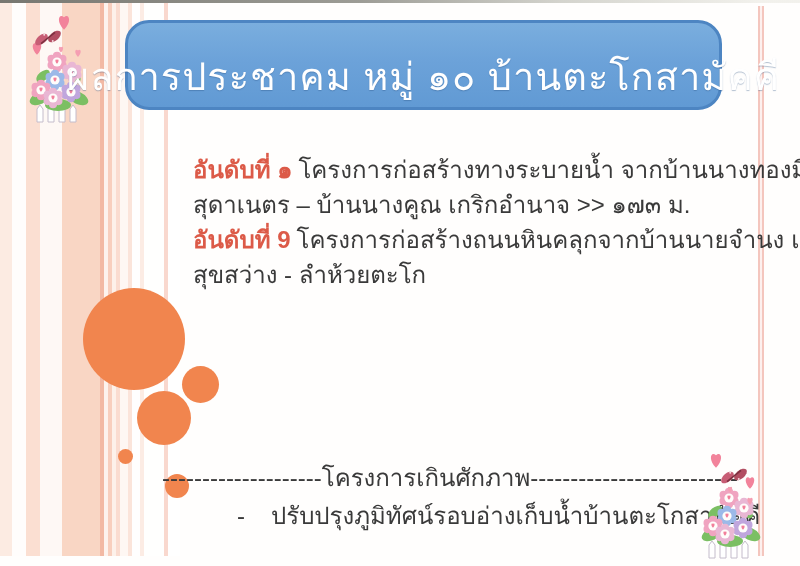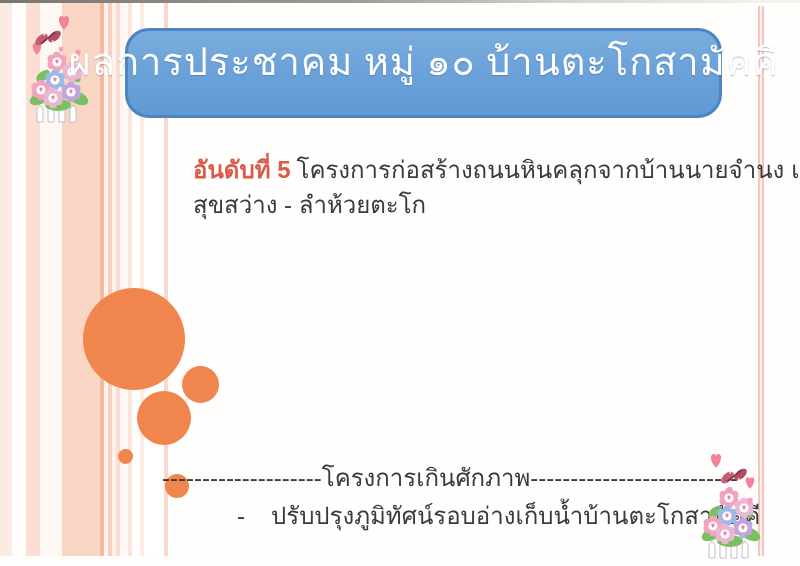--- a/index.html
+++ b/index.html
@@ -42,27 +42,26 @@
       #f9d8ce 164px,#f9d8ce 168px,
       #ffffff 168px);
   }
   
   .accent-line-right {
     position: absolute; left: 758px; top: 6px; width: 6px; height: 550px;
     background: linear-gradient(90deg, #f4c6be 0 2px, #fdf0ee 2px 4px, #f4c6be 4px 6px);
   }
   
   .banner {
-    position: absolute; left: 125px; top: 28px; width: 591px; height: 84px;
+    position: absolute; left: 125px; top: 20px; width: 591px; height: 84px;
     background: linear-gradient(180deg, #7aaede 0%, #6ca2d9 45%, #619ad4 100%);
     border: 3px solid #4d85c2;
     border-radius: 24px;
-    display: flex; align-items: flex-start; justify-content: center;
+    display: flex; align-items: flex-end; justify-content: center;
     z-index: 3;
-    font-family: Liberation Serif, serif;
   }
   .banner-title {
     color: #ffffff;
     font-size: 38px;
     letter-spacing: 1px;
     white-space: nowrap;
     text-shadow: 0 1px 1px rgba(40,80,130,.35);
   }
   
   .circle { position: absolute; border-radius: 50%; background: #f1854e; z-index: 1; }
@@ -107,21 +106,23 @@
   <div class="circle c-behind"></div>
   <div class="circle c-medium"></div>
   <div class="circle c-tiny"></div>
   <div class="circle c-small"></div>
 
   <div class="banner">
     <span class="banner-title">ผลการประชาคม หมู่ ๑๐ บ้านตะโกสามัคคี</span>
   </div>
 
   <div class="content">
-    <div class="item"><span class="rank">อันดับที่ 5</span><span>โครงการก่อสร้างถนนหินคลุกจากบ้านนายจำนง แสง
+    <div class="item"><span class="rank">อันดับที่ ๑</span><span>โครงการก่อสร้างทางระบายน้ำ จากบ้านนางทองมี
+สุดาเนตร – บ้านนางคูณ เกริกอำนาจ &gt;&gt; ๑๗๓ ม.</span></div>
+    <div class="item"><span class="rank">อันดับที่ 9</span><span>โครงการก่อสร้างถนนหินคลุกจากบ้านนายจำนง แสง
 สุขสว่าง - ลำห้วยตะโก</span></div>
   </div>
 
   <div class="divider-line">--------------------โครงการเกินศักภาพ--------------------------</div>
 
   <div class="bullet-line">
     <span>-</span>
     <span>ปรับปรุงภูมิทัศน์รอบอ่างเก็บน้ำบ้านตะโกสามัคคี</span>
   </div>
 

